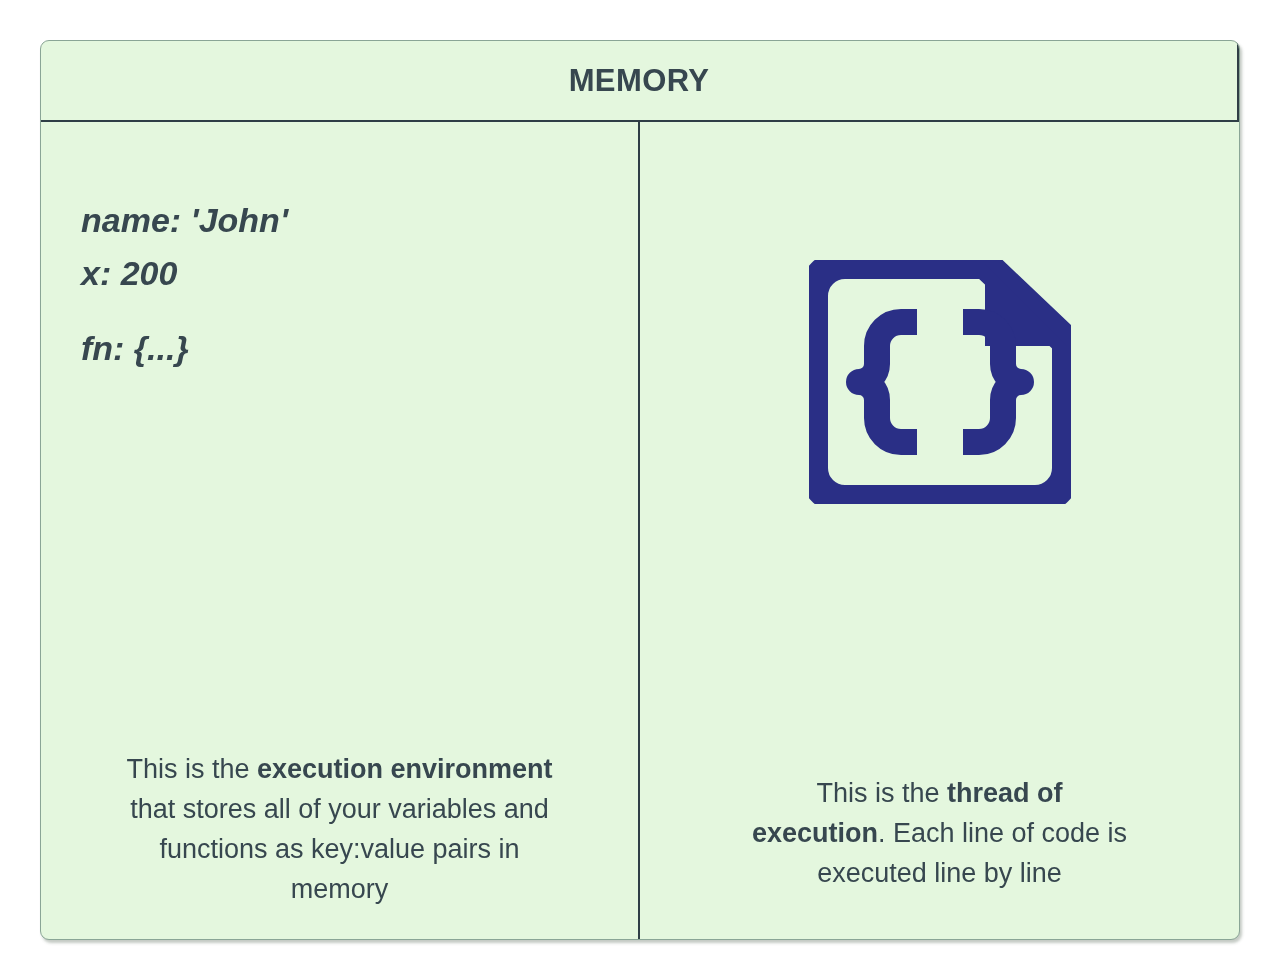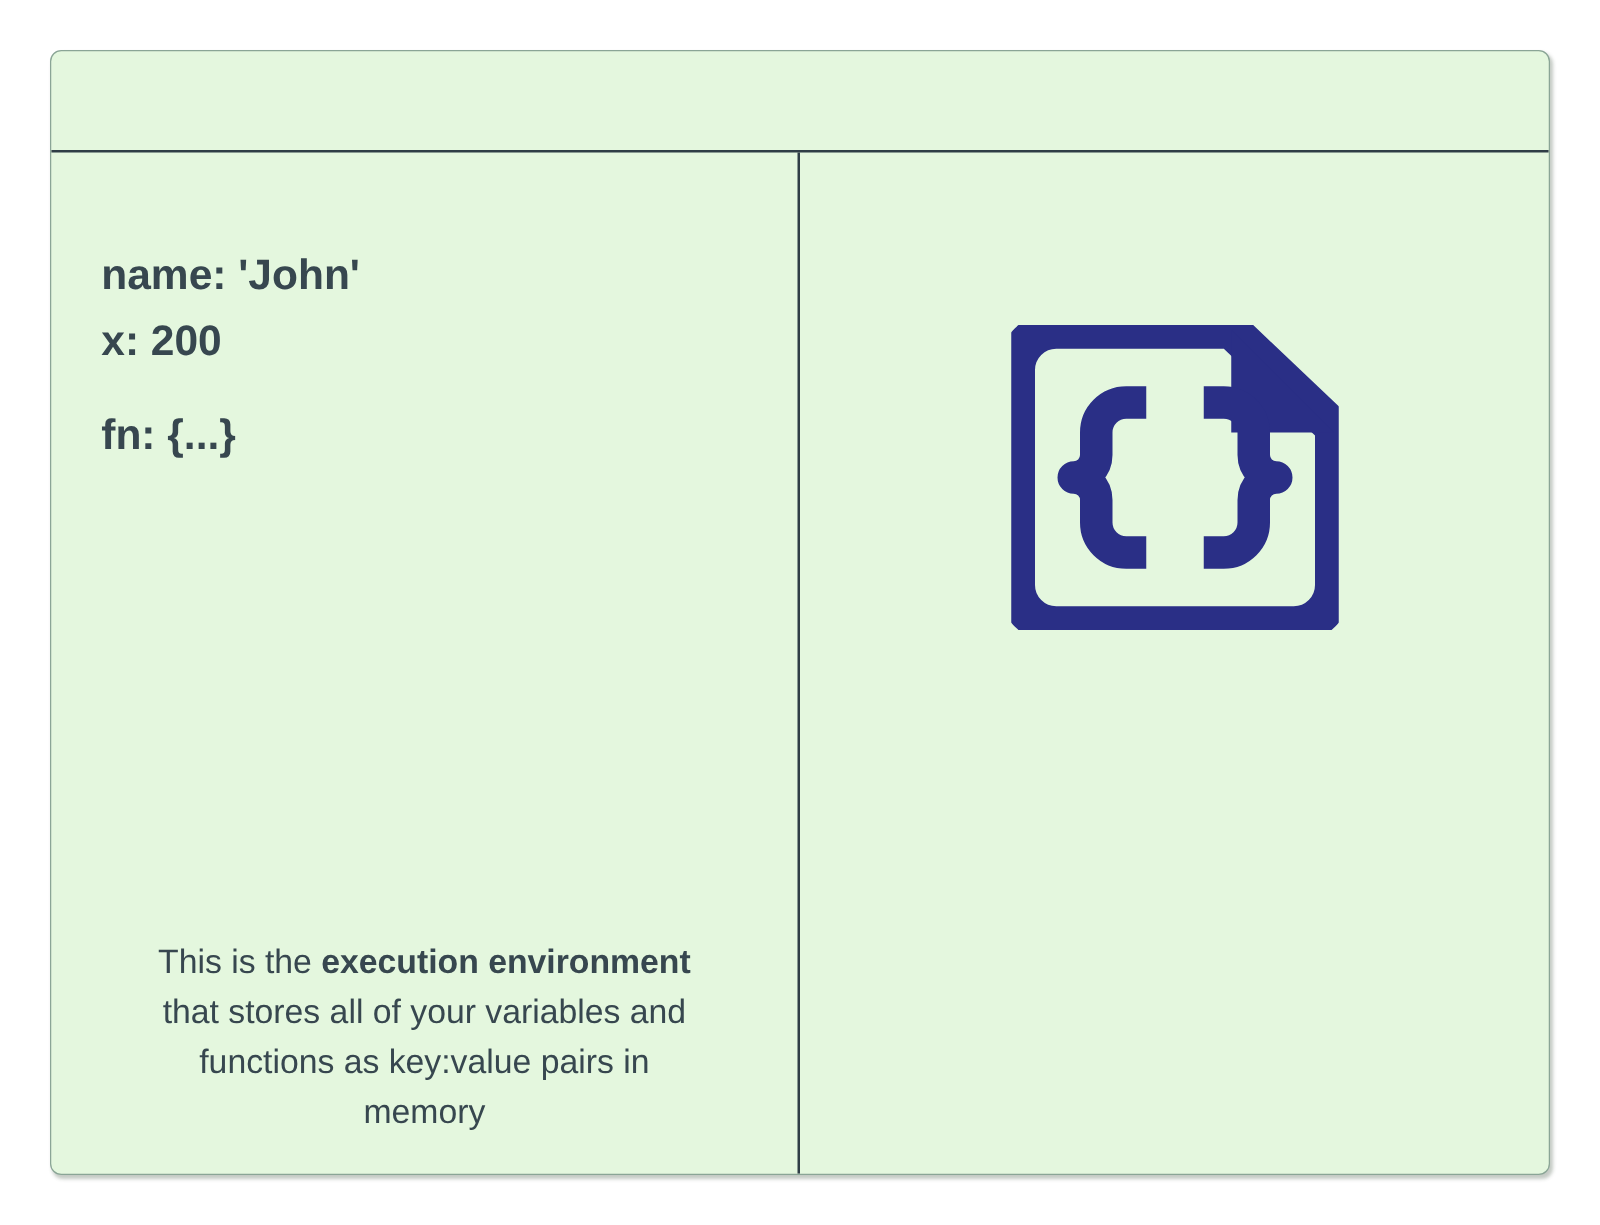--- a/index.html
+++ b/index.html
@@ -85,20 +85,21 @@
   .memory-list {
     padding: 72px 0 0 40px;
     flex: 0 0 auto;
   }
   .memory-entry {
     font-size: 34px;
     font-weight: bold;
     color: #37474f;
     line-height: 53px;
     white-space: pre;
+    font-style: italic;
   }
   .memory-entry.spaced {
     margin-top: 22px;
   }
 
   
   .icon-wrap {
     flex: 1 1 auto;
     display: flex;
     align-items: flex-start;
@@ -134,20 +135,23 @@
     margin-top: auto;
   }
 </style>
 </head>
 <body>
 
 <div class="stage">
   <div class="panel">
 
     <div class="header-row">
+      <div class="header-cell left">
+        <div class="header-title">MEMORY</div>
+      </div>
     </div>
 
     <div class="body-row">
 
       <div class="body-cell left">
         <div class="memory-list">
           <div class="memory-entry">name: 'John'</div>
           <div class="memory-entry">x: 200</div>
           <div class="memory-entry spaced">fn: {...}</div>
         </div>
@@ -164,17 +168,20 @@
             <path d="M36 4 H176 L258 82 V208 A32 32 0 0 1 226 240 H36 A32 32 0 0 1 4 208 V36 A32 32 0 0 1 36 4 Z" fill="none" stroke="#2a2f86" stroke-width="30" stroke-linejoin="round"></path>
 
             <path d="M176 4 L258 86 H176 Z" fill="#2a2f86"></path>
 
             <path d="M108 62 H92 A24 24 0 0 0 68 86 V104 A18 18 0 0 1 50 122 A18 18 0 0 1 68 140 V158 A24 24 0 0 0 92 182 H108" fill="none" stroke="#2a2f86" stroke-width="26" stroke-linecap="butt" stroke-linejoin="round"></path>
 
             <path d="M154 62 H170 A24 24 0 0 1 194 86 V104 A18 18 0 0 0 212 122 A18 18 0 0 0 194 140 V158 A24 24 0 0 1 170 182 H154" fill="none" stroke="#2a2f86" stroke-width="26" stroke-linecap="butt" stroke-linejoin="round"></path>
           </svg>
         </div>
 
+        <div class="caption caption-right">
+          <span>This is the </span><b>thread of execution</b><span>. Each line of code is executed line by line</span>
+        </div>
       </div>
 
     </div>
   </div>
 </div>
 
 </body></html>

